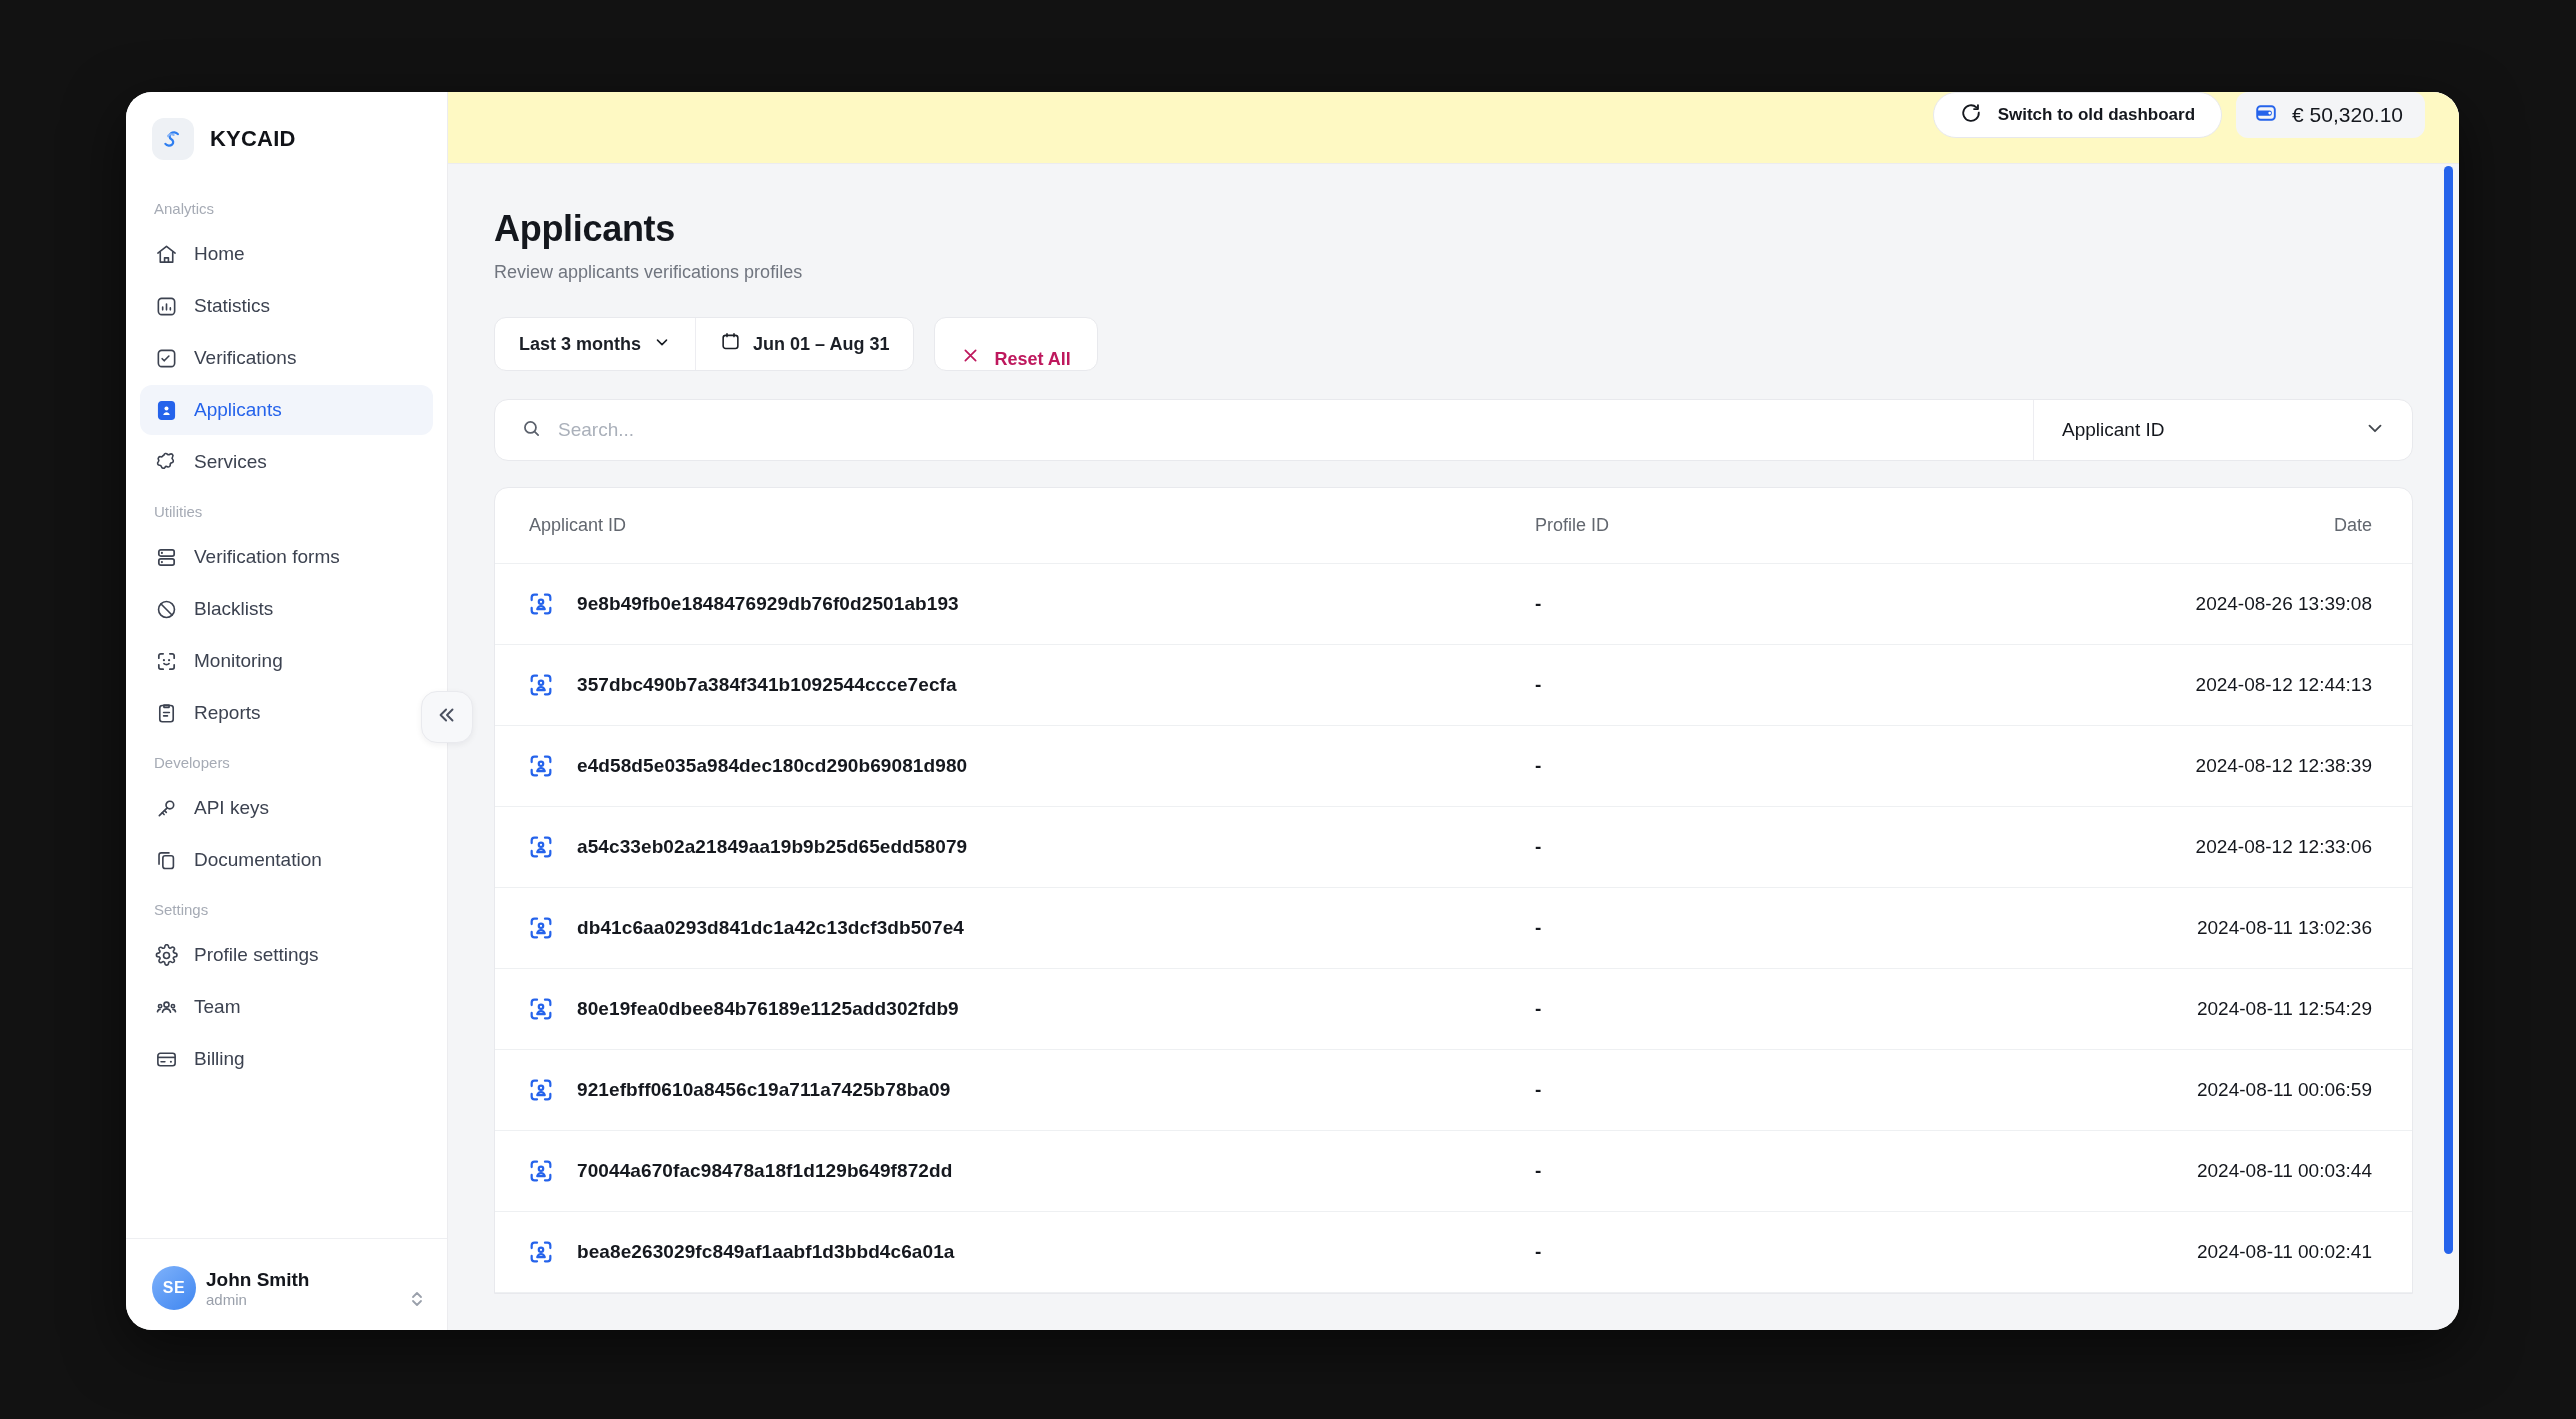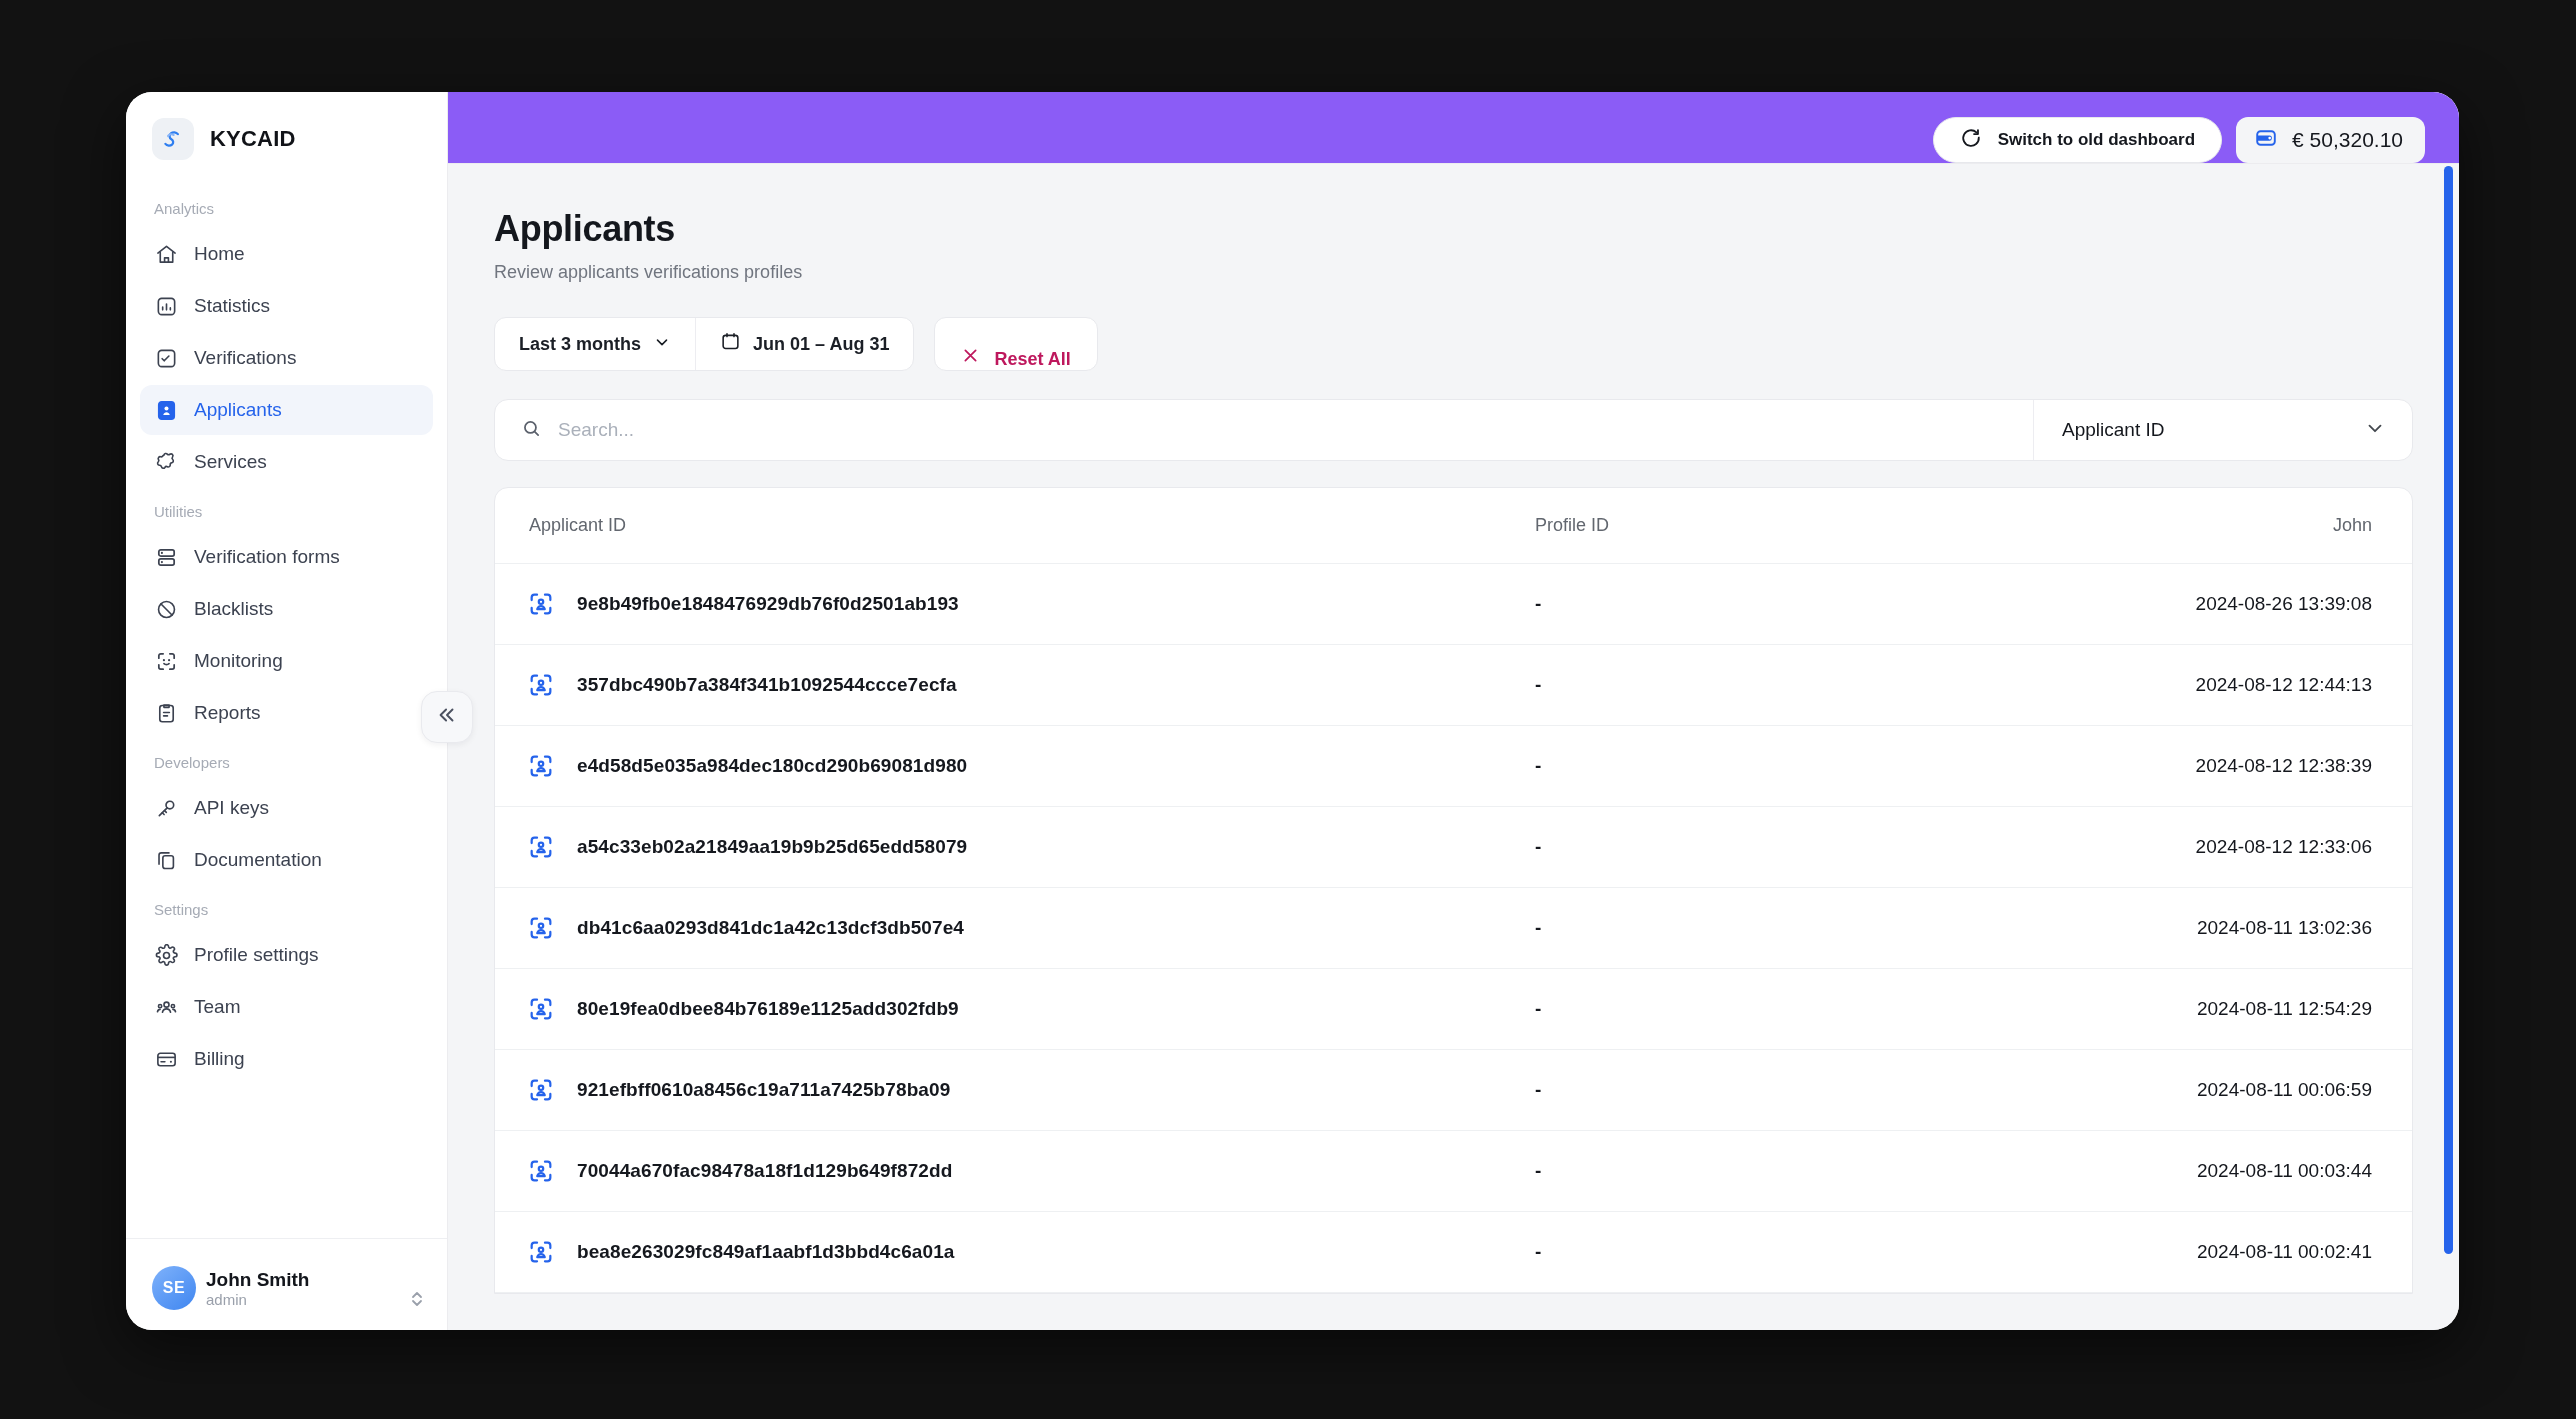--- a/index.html
+++ b/index.html
@@ -112,23 +112,23 @@
   .main {
     flex: 1 1 auto;
     display: flex; flex-direction: column;
     background: #f4f5f7;
     position: relative;
     min-width: 0;
   }
   .topbar {
     height: 72px;
     flex: 0 0 72px;
-    background: #8b5cf6;
+    background: #fef9c3;
     border-bottom: 1px solid #ececef;
-    display: flex; align-items: flex-end; justify-content: flex-end;
+    display: flex; align-items: flex-start; justify-content: flex-end;
     gap: 14px;
     padding-right: 34px;
   }
   .btn-switch {
     display: flex; align-items: center; gap: 16px;
     height: 46px;
     padding: 0 26px;
     border: 1px solid #e7e8ec;
     border-radius: 23px;
     background: #fff;
@@ -537,21 +537,21 @@
                   <path d="M6 9.5l6 6 6-6"></path>
                 </svg>
             </span>
           </div>
         </div>
 
         <div class="table-card">
           <div class="trow header">
             <div class="c c-id">Applicant ID</div>
             <div class="c c-ext">Profile ID</div>
-            <div class="c c-date">John</div>
+            <div class="c c-date">Date</div>
           </div>
           <div id="rows-host">
               <div class="trow">
                 <div class="c c-id">
                   <span class="row-icon">
                     <svg viewBox="0 0 24 24" fill="none" stroke="currentColor" stroke-width="1.9" stroke-linecap="round" stroke-linejoin="round">
                       <path d="M4 8.6V6.4A2.4 2.4 0 0 1 6.4 4h2.2"></path>
                       <path d="M20 8.6V6.4A2.4 2.4 0 0 0 17.6 4h-2.2"></path>
                       <path d="M4 15.4v2.2A2.4 2.4 0 0 0 6.4 20h2.2"></path>
                       <path d="M20 15.4v2.2A2.4 2.4 0 0 1 17.6 20h-2.2"></path>

